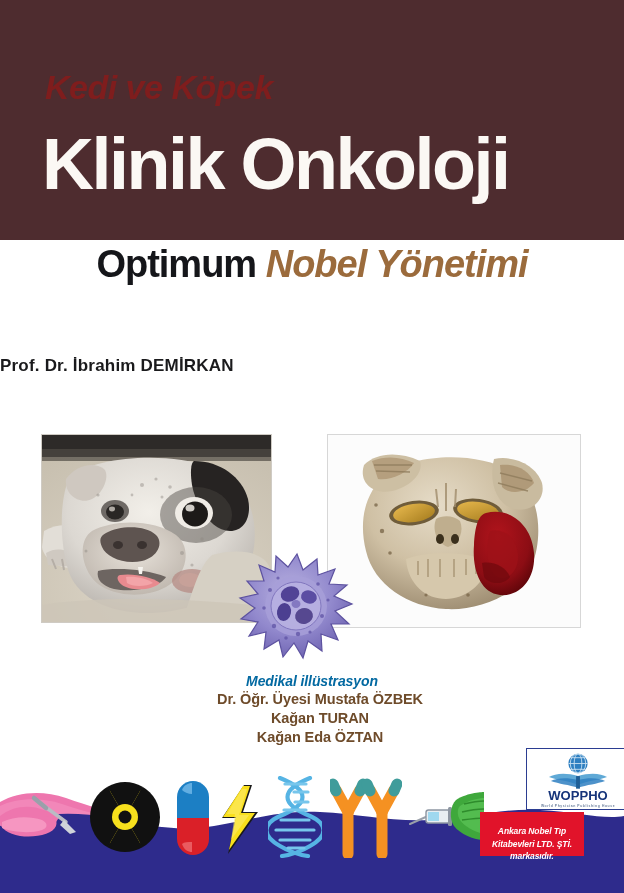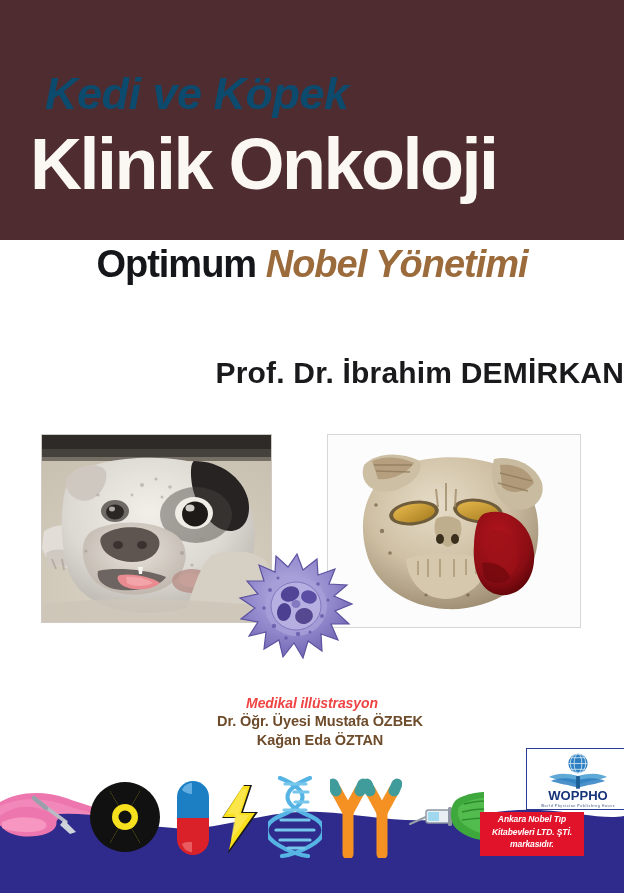--- a/index.html
+++ b/index.html
@@ -24,30 +24,30 @@
     position: absolute;
     left: 0; top: 0;
     width: 624px;
     height: 240px;
     background: #4E2C2F;
   }
   .kicker {
     position: absolute;
     left: 45px;
     top: 68px;
-    font-size: 45px;
+    font-size: 34px;
     font-weight: bold;
     font-style: italic;
     letter-spacing: -0.5px;
-    color: #0c4a6e;
+    color: #7f1d1d;
     white-space: nowrap;
   }
   .main-title {
     position: absolute;
-    left: 30px;
+    left: 42px;
     top: 128px;
     font-size: 72px;
     font-weight: bold;
     letter-spacing: -2.5px;
     color: #FBF8F4;
     white-space: nowrap;
     line-height: 1;
   }
 
   
@@ -69,22 +69,22 @@
     font-weight: bold;
     font-style: italic;
     color: #9B6B3C;
   }
 
   
   .author {
     position: absolute;
     left: 0; top: 356px;
     width: 624px;
-    text-align: right;
-    font-size: 30px;
+    text-align: left;
+    font-size: 17px;
     font-weight: bold;
     letter-spacing: 0.2px;
     color: #1A1A1C;
     white-space: nowrap;
   }
 
   
   .photo {
     position: absolute;
     overflow: hidden;
@@ -117,24 +117,23 @@
   .credits {
     position: absolute;
     left: 0; top: 672px;
     width: 624px;
     text-align: center;
   }
   .credits .ci-head {
     font-size: 14px;
     font-weight: bold;
     font-style: italic;
-    color: #ef4444;
+    color: #0369a1;
     letter-spacing: -0.1px;
     line-height: 18px;
-    margin-top: 22px;
   }
   .credits .ci-name {
     font-size: 14.5px;
     font-weight: bold;
     color: #6E4B2A;
     letter-spacing: -0.1px;
     line-height: 19px;
     margin-left: 16px;
   }
 
@@ -170,21 +169,21 @@
     box-sizing: border-box;
     margin-left: 46px;
   }
   .pub-logo svg { display:block; width:100%; height:100%; }
   .pub-banner {
     position: absolute;
     left: 480px; top: 812px;
     width: 104px; height: 44px;
     background: #E1132A;
     box-sizing: border-box;
-    padding-top: 1px;
+    padding-top: 13px;
     text-align: center;
   }
   .pub-banner div {
     font-size: 8.5px;
     font-weight: bold;
     font-style: italic;
     color: #ffffff;
     line-height: 12.5px;
     letter-spacing: -0.1px;
     white-space: nowrap;
@@ -382,20 +381,21 @@
           <circle cx="48" cy="88" r="1.8"></circle>
         <circle cx="72" cy="82" r="1.6"></circle>
           <circle cx="40" cy="28" r="1.6"></circle>
       </g>
     </svg>
   </div>
 
   <div class="credits">
     <div class="ci-head">Medikal illüstrasyon</div>
     <div class="ci-name">Dr. Öğr. Üyesi Mustafa ÖZBEK</div>
+    <div class="ci-name">Kağan TURAN</div>
     <div class="ci-name">Kağan Eda ÖZTAN</div>
   </div>
 
   <div class="blue-band">
     <svg width="624" height="123" viewBox="0 0 624 123" aria-hidden="true">
 
       <path d="M0 32 C18 22 42 20 66 28 C92 37 112 44 132 42 L132 60 L0 60 Z" fill="#EE76AE"></path>
       <path d="M0 36 C16 28 40 27 62 34 C86 42 108 48 128 47 L128 58 L0 58 Z" fill="#F48FBE" opacity="0.7"></path>
 
       <path d="M0 56 C30 44 70 40 110 48 C150 56 180 62 214 56 C250 50 280 40 320 42 C360 44 392 52 430 50 C470 48 500 38 540 40 C578 42 604 50 624 46 L624 123 L0 123 Z" fill="#2E2B8C"></path>

